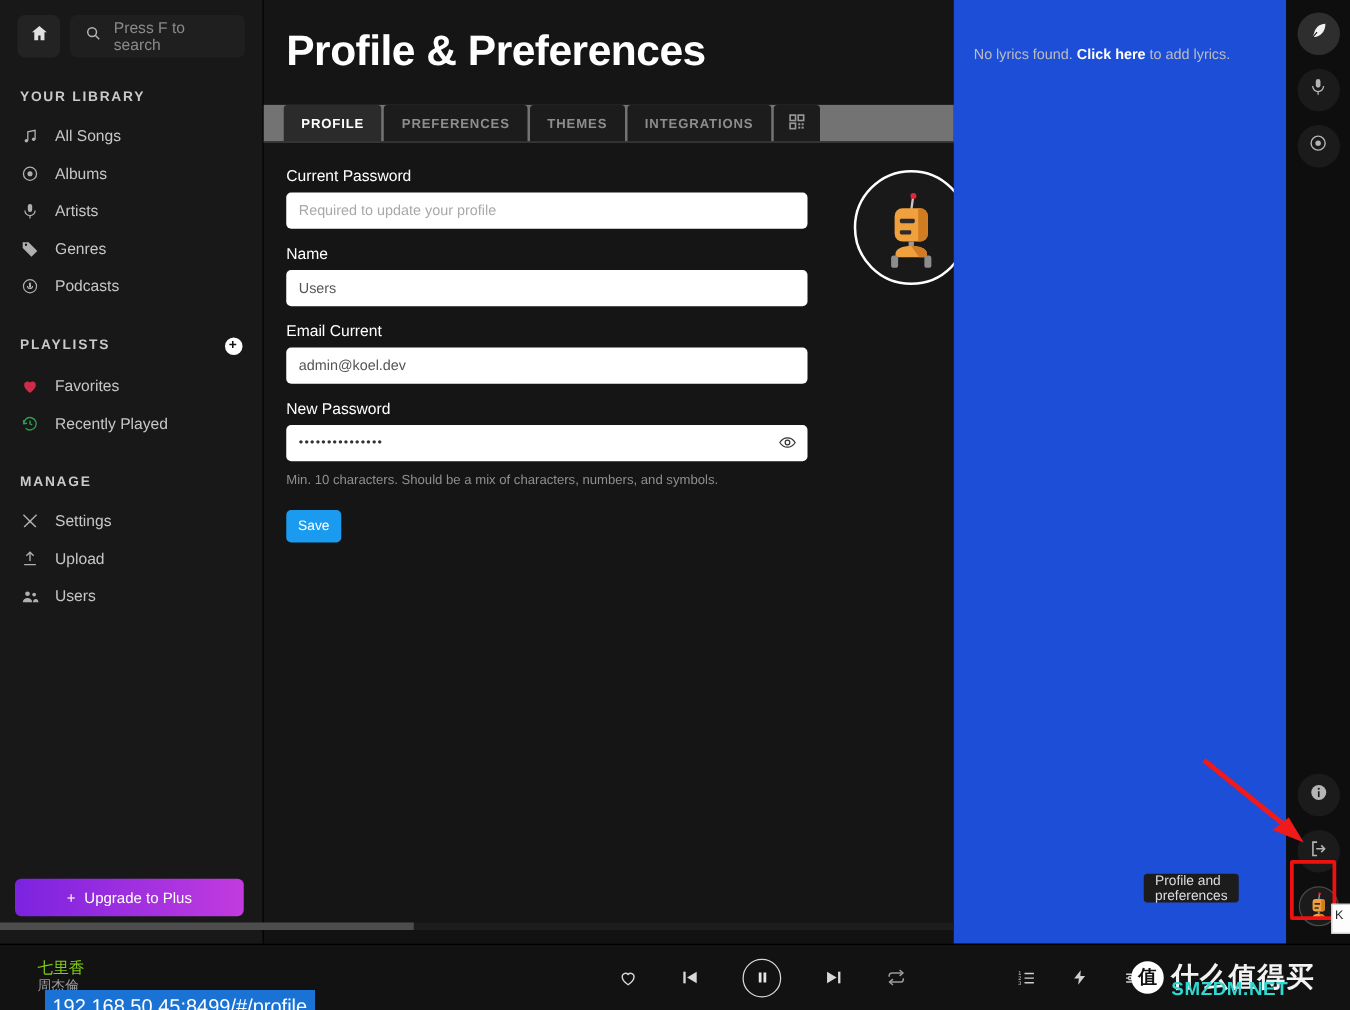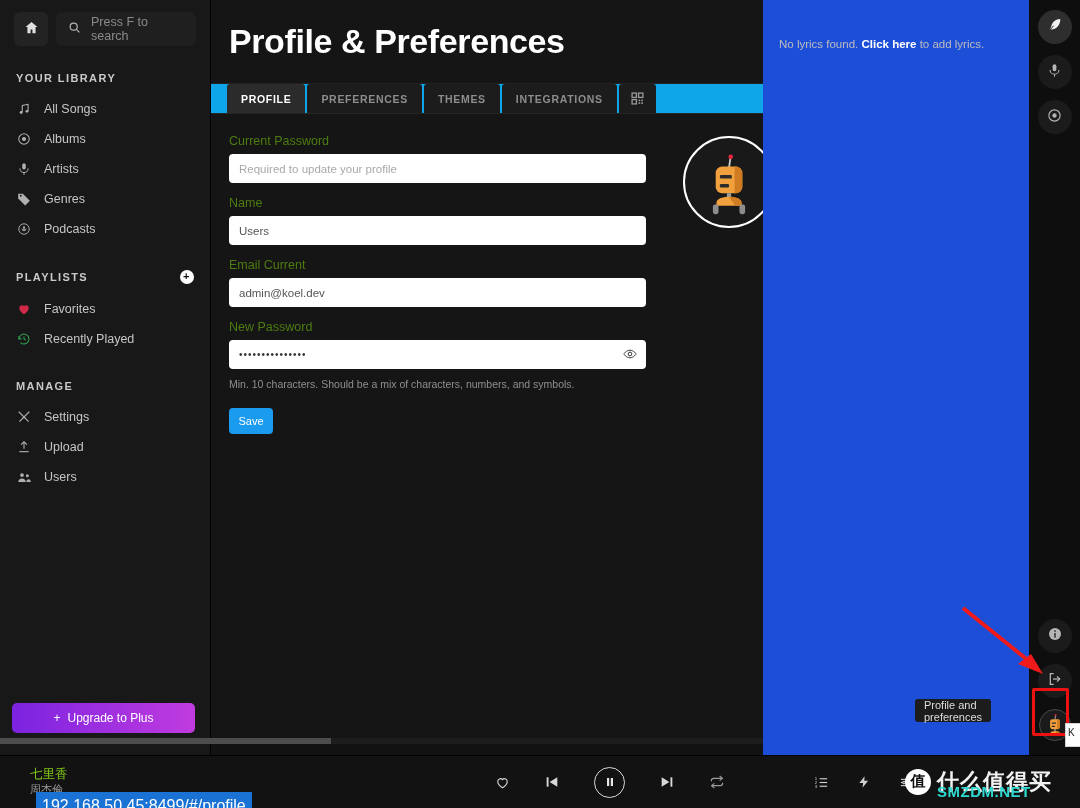--- a/index.html
+++ b/index.html
@@ -24,21 +24,21 @@
   }
   .search-box {
     flex:1; height:34px; border-radius:6px; background:#1f1f1f;
     display:flex; align-items:center; gap:10px; padding:0 12px; cursor:text;
   }
   .search-box .ph { color:#8a8a8a; font-size:12.5px; }
 
   .sec-title {
     color:#c9c9c9; font-size:11px; letter-spacing:1.4px; font-weight:700;
     padding:0 16px; margin-top:26px; margin-bottom:10px;
-    display:flex; align-items:center; justify-content:space-between;
+    display:flex; align-items:flex-start; justify-content:space-between;
   }
   .plus-btn {
     width:14px; height:14px; border-radius:50%; background:#fff; color:#111;
     font-size:11px; line-height:13px; text-align:center; font-weight:700; cursor:pointer;
   }
   .nav-item {
     display:flex; align-items:center; gap:12px;
     padding:7px 16px; color:#c6c6c6; font-size:12.5px; cursor:pointer;
   }
   .nav-ico { width:16px; height:16px; display:flex; align-items:center; justify-content:center; flex:0 0 16px; }
@@ -50,31 +50,31 @@
     gap:7px; cursor:pointer;
   }
 
   
   .main {
     position:absolute; left:211px; top:0; width:552px; height:740px;
     background:#151515;
   }
   .main-head { padding:22px 18px 0 18px; border-bottom:1px solid #222; }
   .page-title { color:#fff; font-size:34px; font-weight:700; letter-spacing:-0.4px; padding-bottom:22px;}
-  .tabs { display:flex; gap:2px; padding:0 16px; border-bottom:1px solid #262626; background:#0ea5e9;}
+  .tabs { display:flex; gap:2px; padding:0 16px; border-bottom:1px solid #262626; background:#737373;}
   .tab {
     padding:9px 14px 8px 14px; font-size:10.5px; letter-spacing:0.7px; font-weight:600;
     color:#8d8d8d; background:#1c1c1c; cursor:pointer;
     border-radius:3px 3px 0 0;
   }
   .tab.active { color:#fff; background:#2b2b2b; }
   .tab.qr { padding:7px 12px 6px 12px; display:flex; align-items:center; }
 
   .form { padding:20px 18px 0 18px; position:relative; }
-  .fld-label { color:#4d7c0f; font-size:12.5px; margin-bottom:6px; }
+  .fld-label { color:#ffffff; font-size:12.5px; margin-bottom:6px; }
   .fld {
     width:417px; height:29px; border-radius:4px; background:#fff;
     display:flex; align-items:center; padding:0 10px; margin-bottom:13px;
     font-size:11.5px; color:#555; position:relative;
   }
   .fld.ph-only { color:#a9a9a9; }
   .fld .dots { letter-spacing:1px; color:#333; font-size:10px; }
   .eye { position:absolute; right:9px; top:7px; cursor:pointer; }
   .hint { color:#8f8f8f; font-size:10.5px; margin-top:-4px; margin-bottom:18px; }
   .save {

